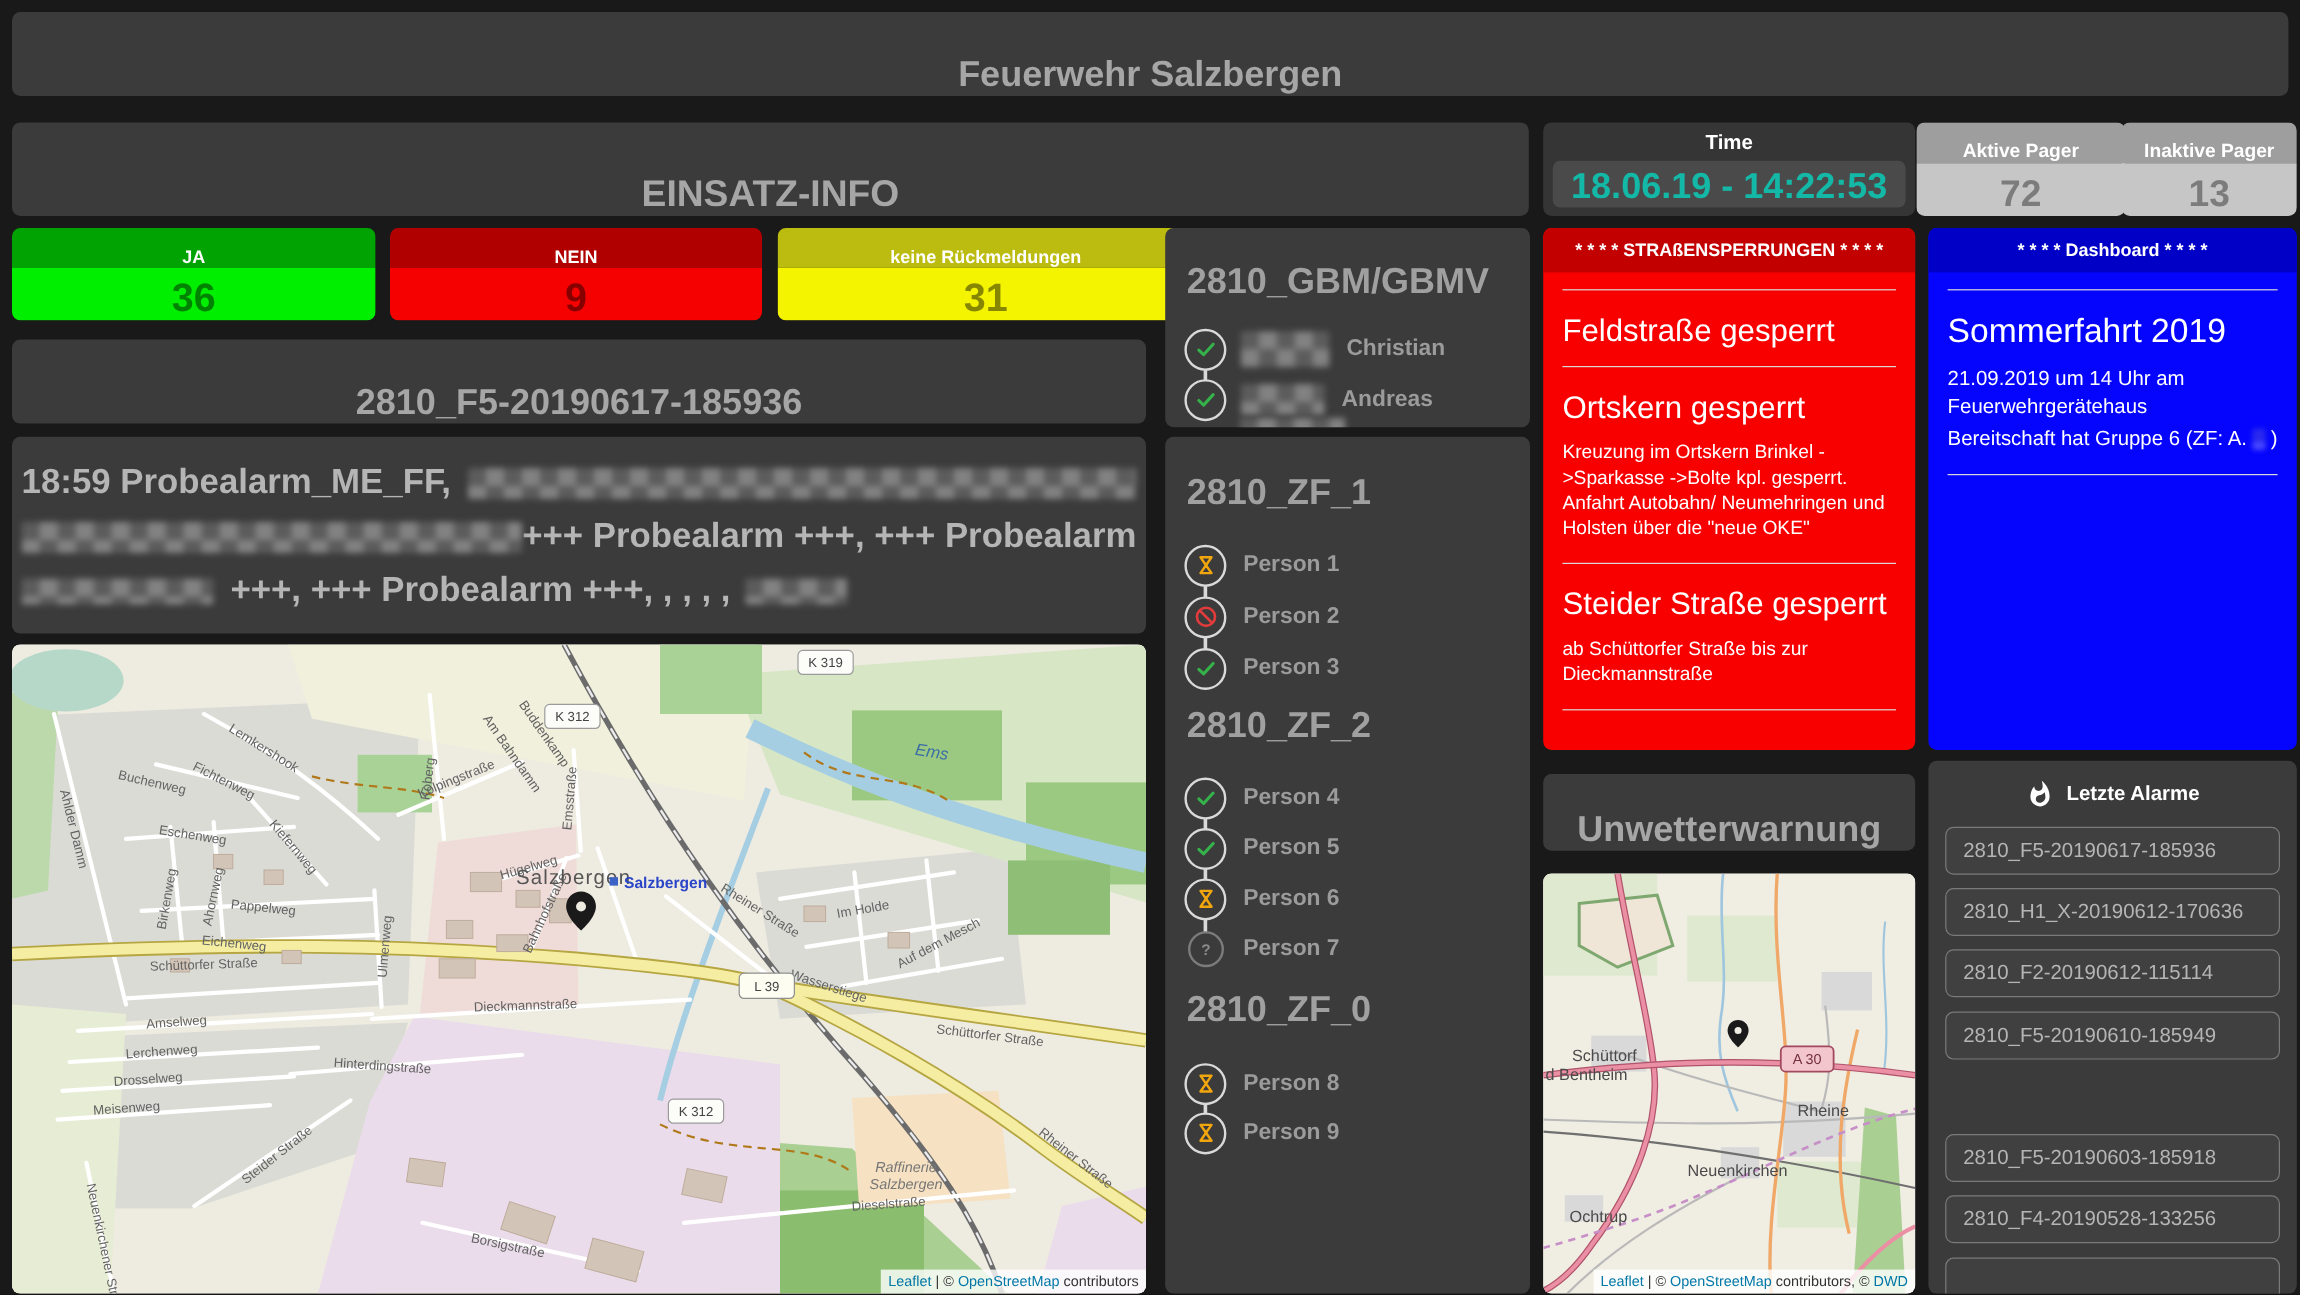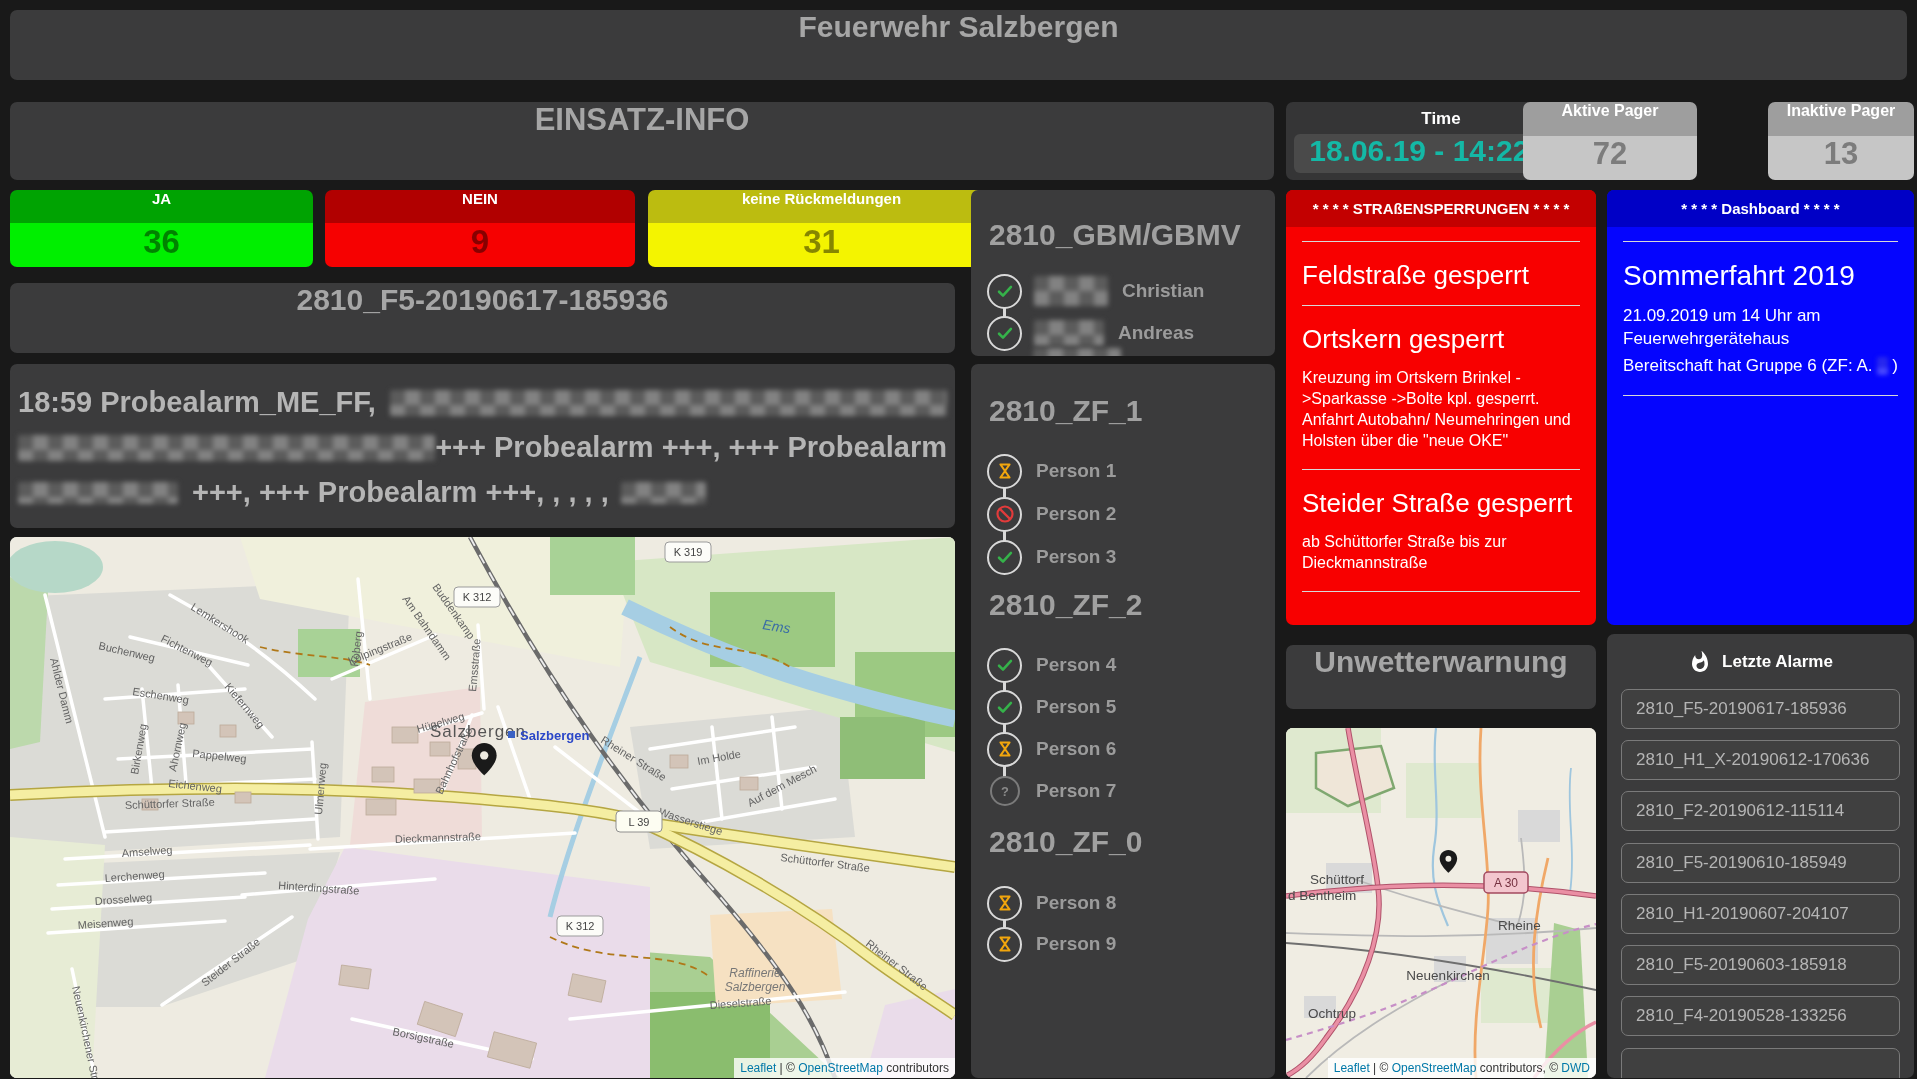--- a/index.html
+++ b/index.html
@@ -1,33 +1,33 @@
 <!DOCTYPE html>
 <html><head>
 <meta charset="utf-8">
 <style>
   html,body{margin:0;padding:0;background:#0f0f0f;}
   body{font-family:"Liberation Sans","DejaVu Sans",sans-serif;}
   .screen{position:relative;width:1917px;height:1079px;background:#191919;overflow:hidden;}
   .panel{position:absolute;background:#3b3b3c;border-radius:7px;box-sizing:border-box;}
-  .center{display:flex;align-items:flex-start;justify-content:center;}
+  .center{display:flex;align-items:flex-end;justify-content:center;}
   .gray-title{color:#a6a6a6;font-weight:bold;}
 
   
   #header{left:10px;top:10px;width:1897px;height:70px;font-size:30px;}
   #einsatz-title{left:10px;top:102px;width:1264px;height:78px;font-size:31px;}
   #event-id{left:10px;top:283px;width:945px;height:70px;font-size:30px;}
 
   
   #time-panel{left:1286px;top:102px;width:310px;height:78px;background:#353536;}
   .time-label{color:#ffffff;font-size:17px;font-weight:bold;text-align:center;padding-top:7px;}
   .time-value{position:absolute;left:8px;right:8px;top:32px;bottom:7px;background:#4a4a4a;border-radius:6px;
     color:#14b8a6;font-size:30px;font-weight:bold;}
   .pager{position:absolute;top:102px;height:78px;border-radius:7px;overflow:hidden;}
-  #pager-active{left:1523px;width:174px;} #pager-inactive{left:1768px;width:146px;}
+  #pager-active{left:1597px;width:174px;} #pager-inactive{left:1768px;width:146px;}
   .pager-head{height:34px;background:#9e9e9e;color:#fff;font-weight:bold;font-size:16px;}
   .pager-val{height:44px;background:#c6c6c6;color:#7c7c7c;font-weight:bold;font-size:31px;}
 
   
   .resp{position:absolute;top:190px;height:77px;border-radius:7px;overflow:hidden;}
   #resp-ja{left:10px;width:303px;} #resp-nein{left:325px;width:310px;} #resp-kr{left:648px;width:347px;}
   .resp-head{height:33px;color:#fff;font-weight:bold;font-size:15px;}
   .resp-val{height:44px;font-weight:bold;font-size:33px;color:rgba(0,0,0,.45);}
   #resp-ja .resp-head{background:#00a302;} #resp-ja .resp-val{background:#00ef00;}
   #resp-nein .resp-head{background:#b10000;} #resp-nein .resp-val{background:#f60101;}
@@ -528,23 +528,20 @@
       </div>
     <div class="al-item" style="top:106px;">
         <span>2810_H1_X-20190612-170636</span>
       </div>
     <div class="al-item" style="top:157px;">
         <span>2810_F2-20190612-115114</span>
       </div>
     <div class="al-item" style="top:209px;">
         <span>2810_F5-20190610-185949</span>
       </div>
-    <div class="al-item" style="top:260px;">
-        <span>2810_H1-20190607-204107</span>
-      </div>
     <div class="al-item" style="top:311px;">
         <span>2810_F5-20190603-185918</span>
       </div>
     <div class="al-item" style="top:362px;">
         <span>2810_F4-20190528-133256</span>
       </div>
     <div class="al-item" style="top:414px;"></div>
   </div>
 
 </div>

